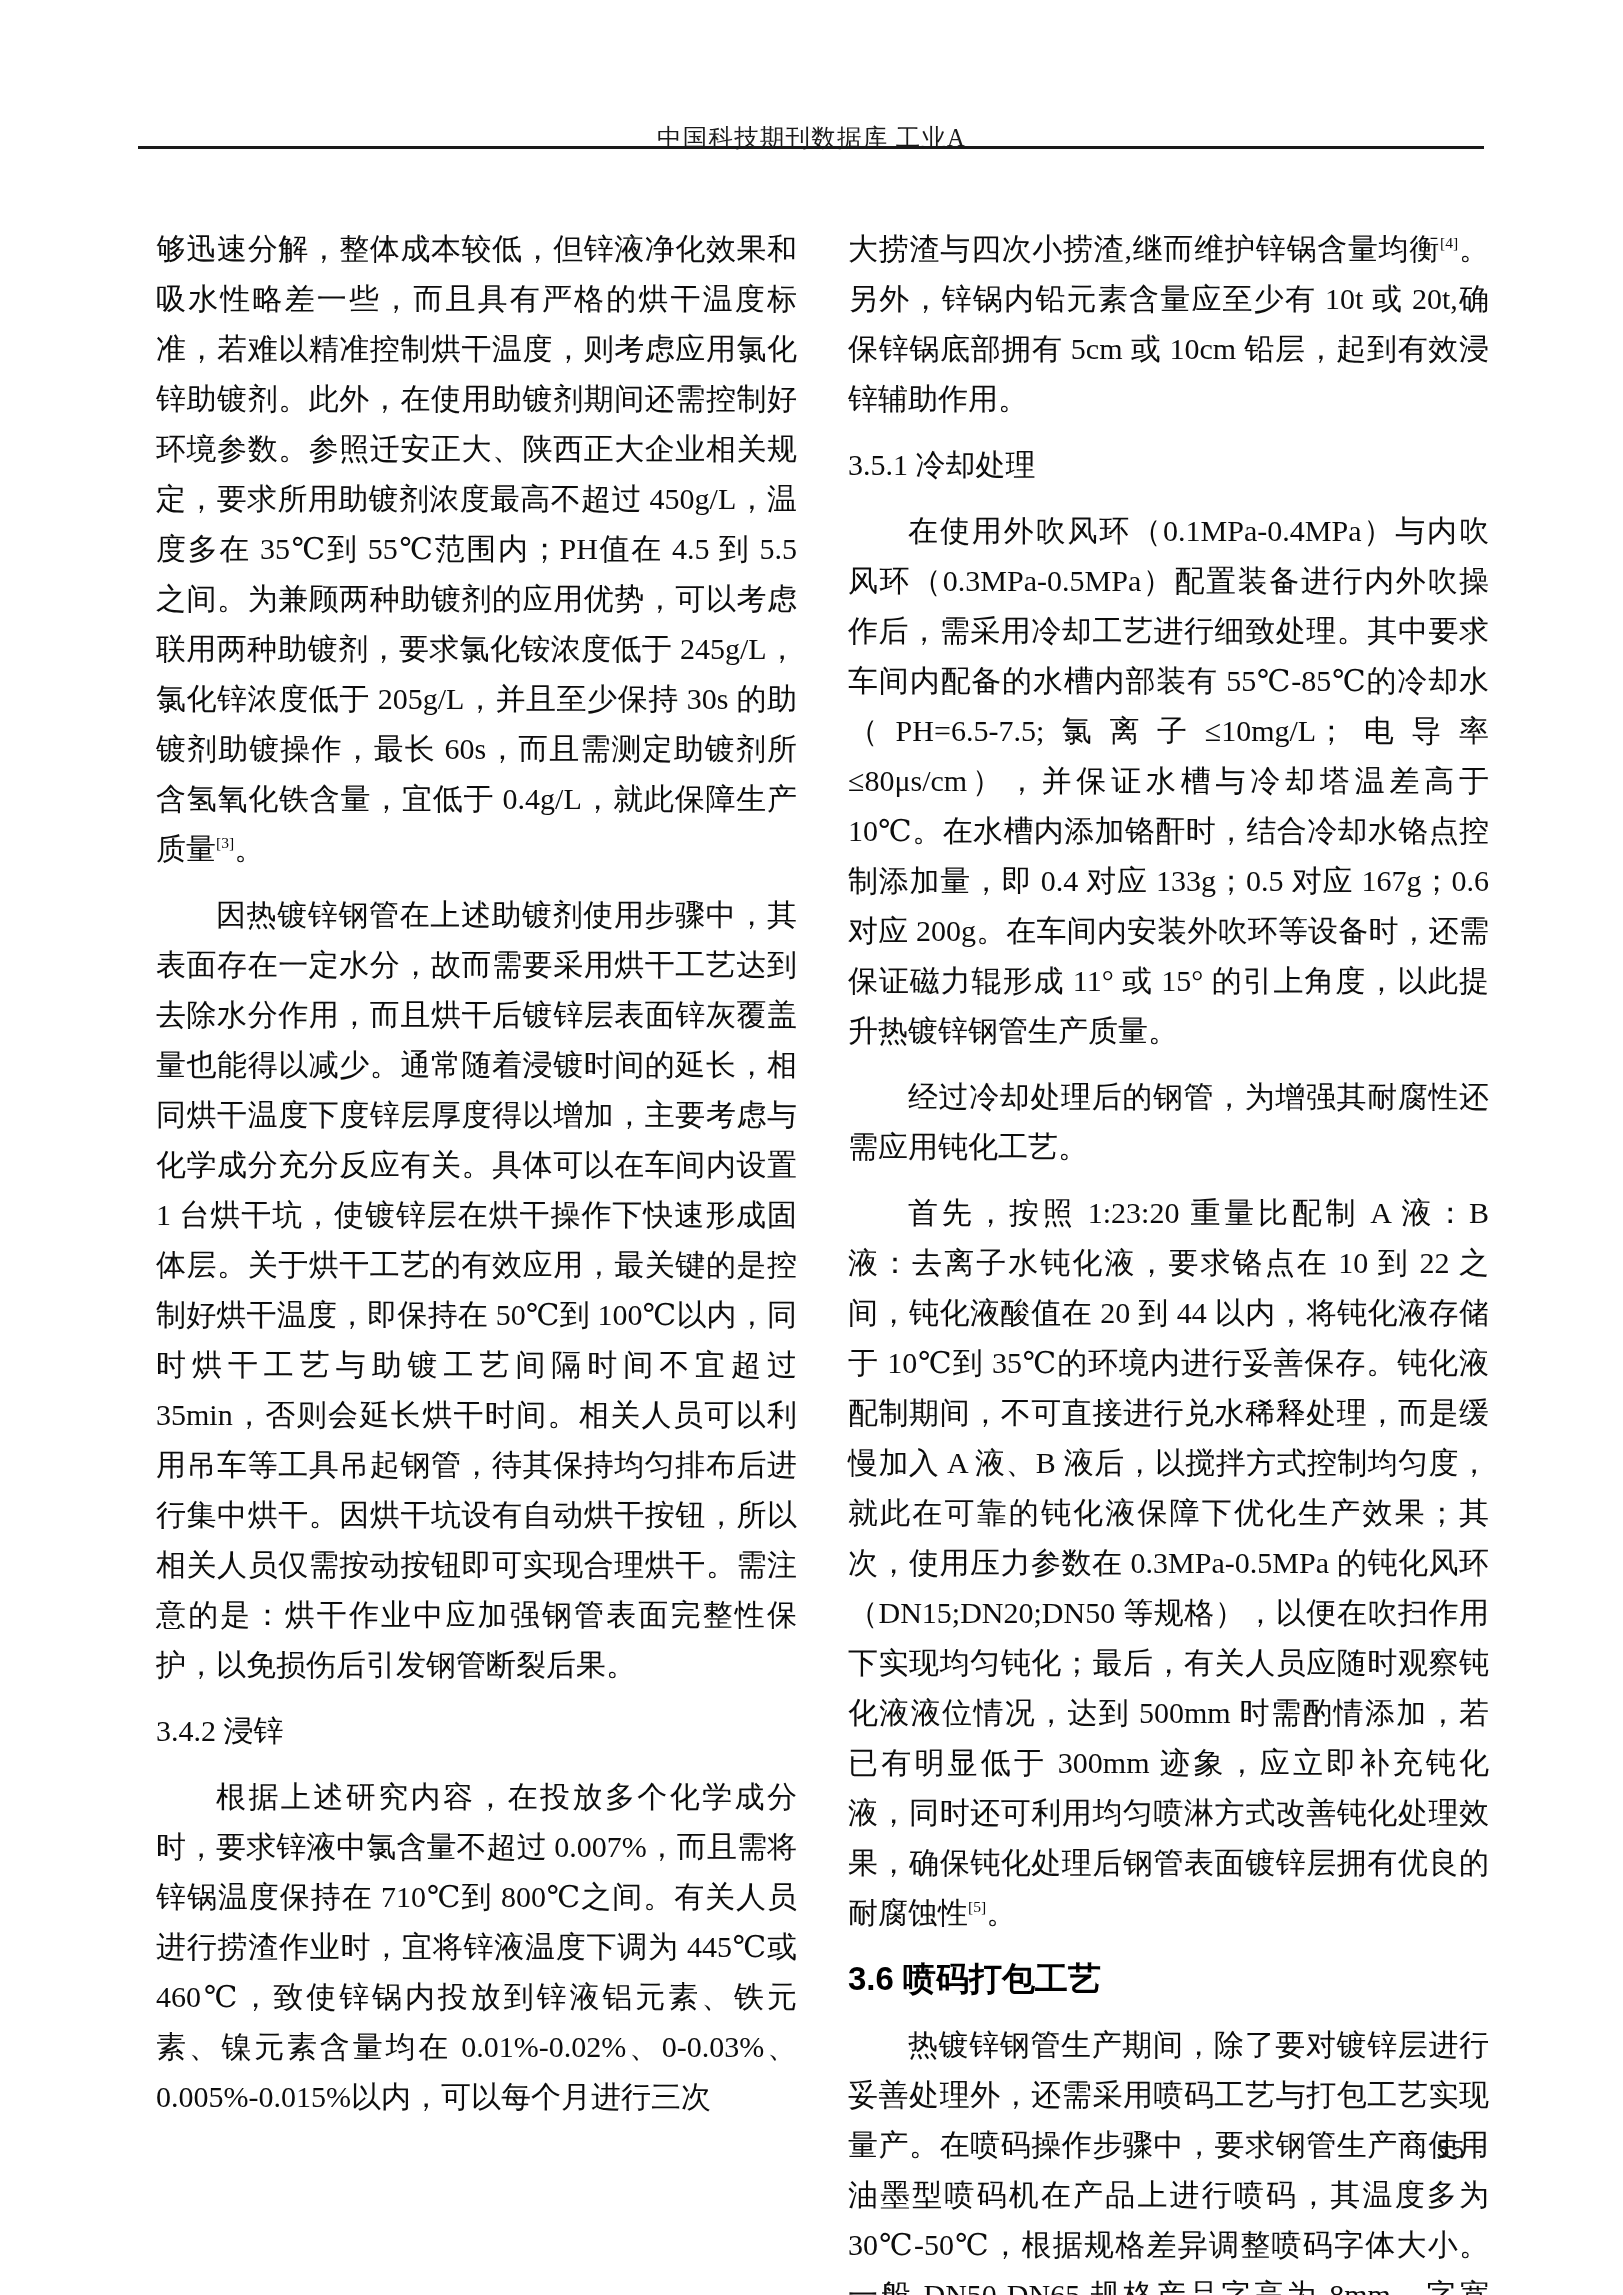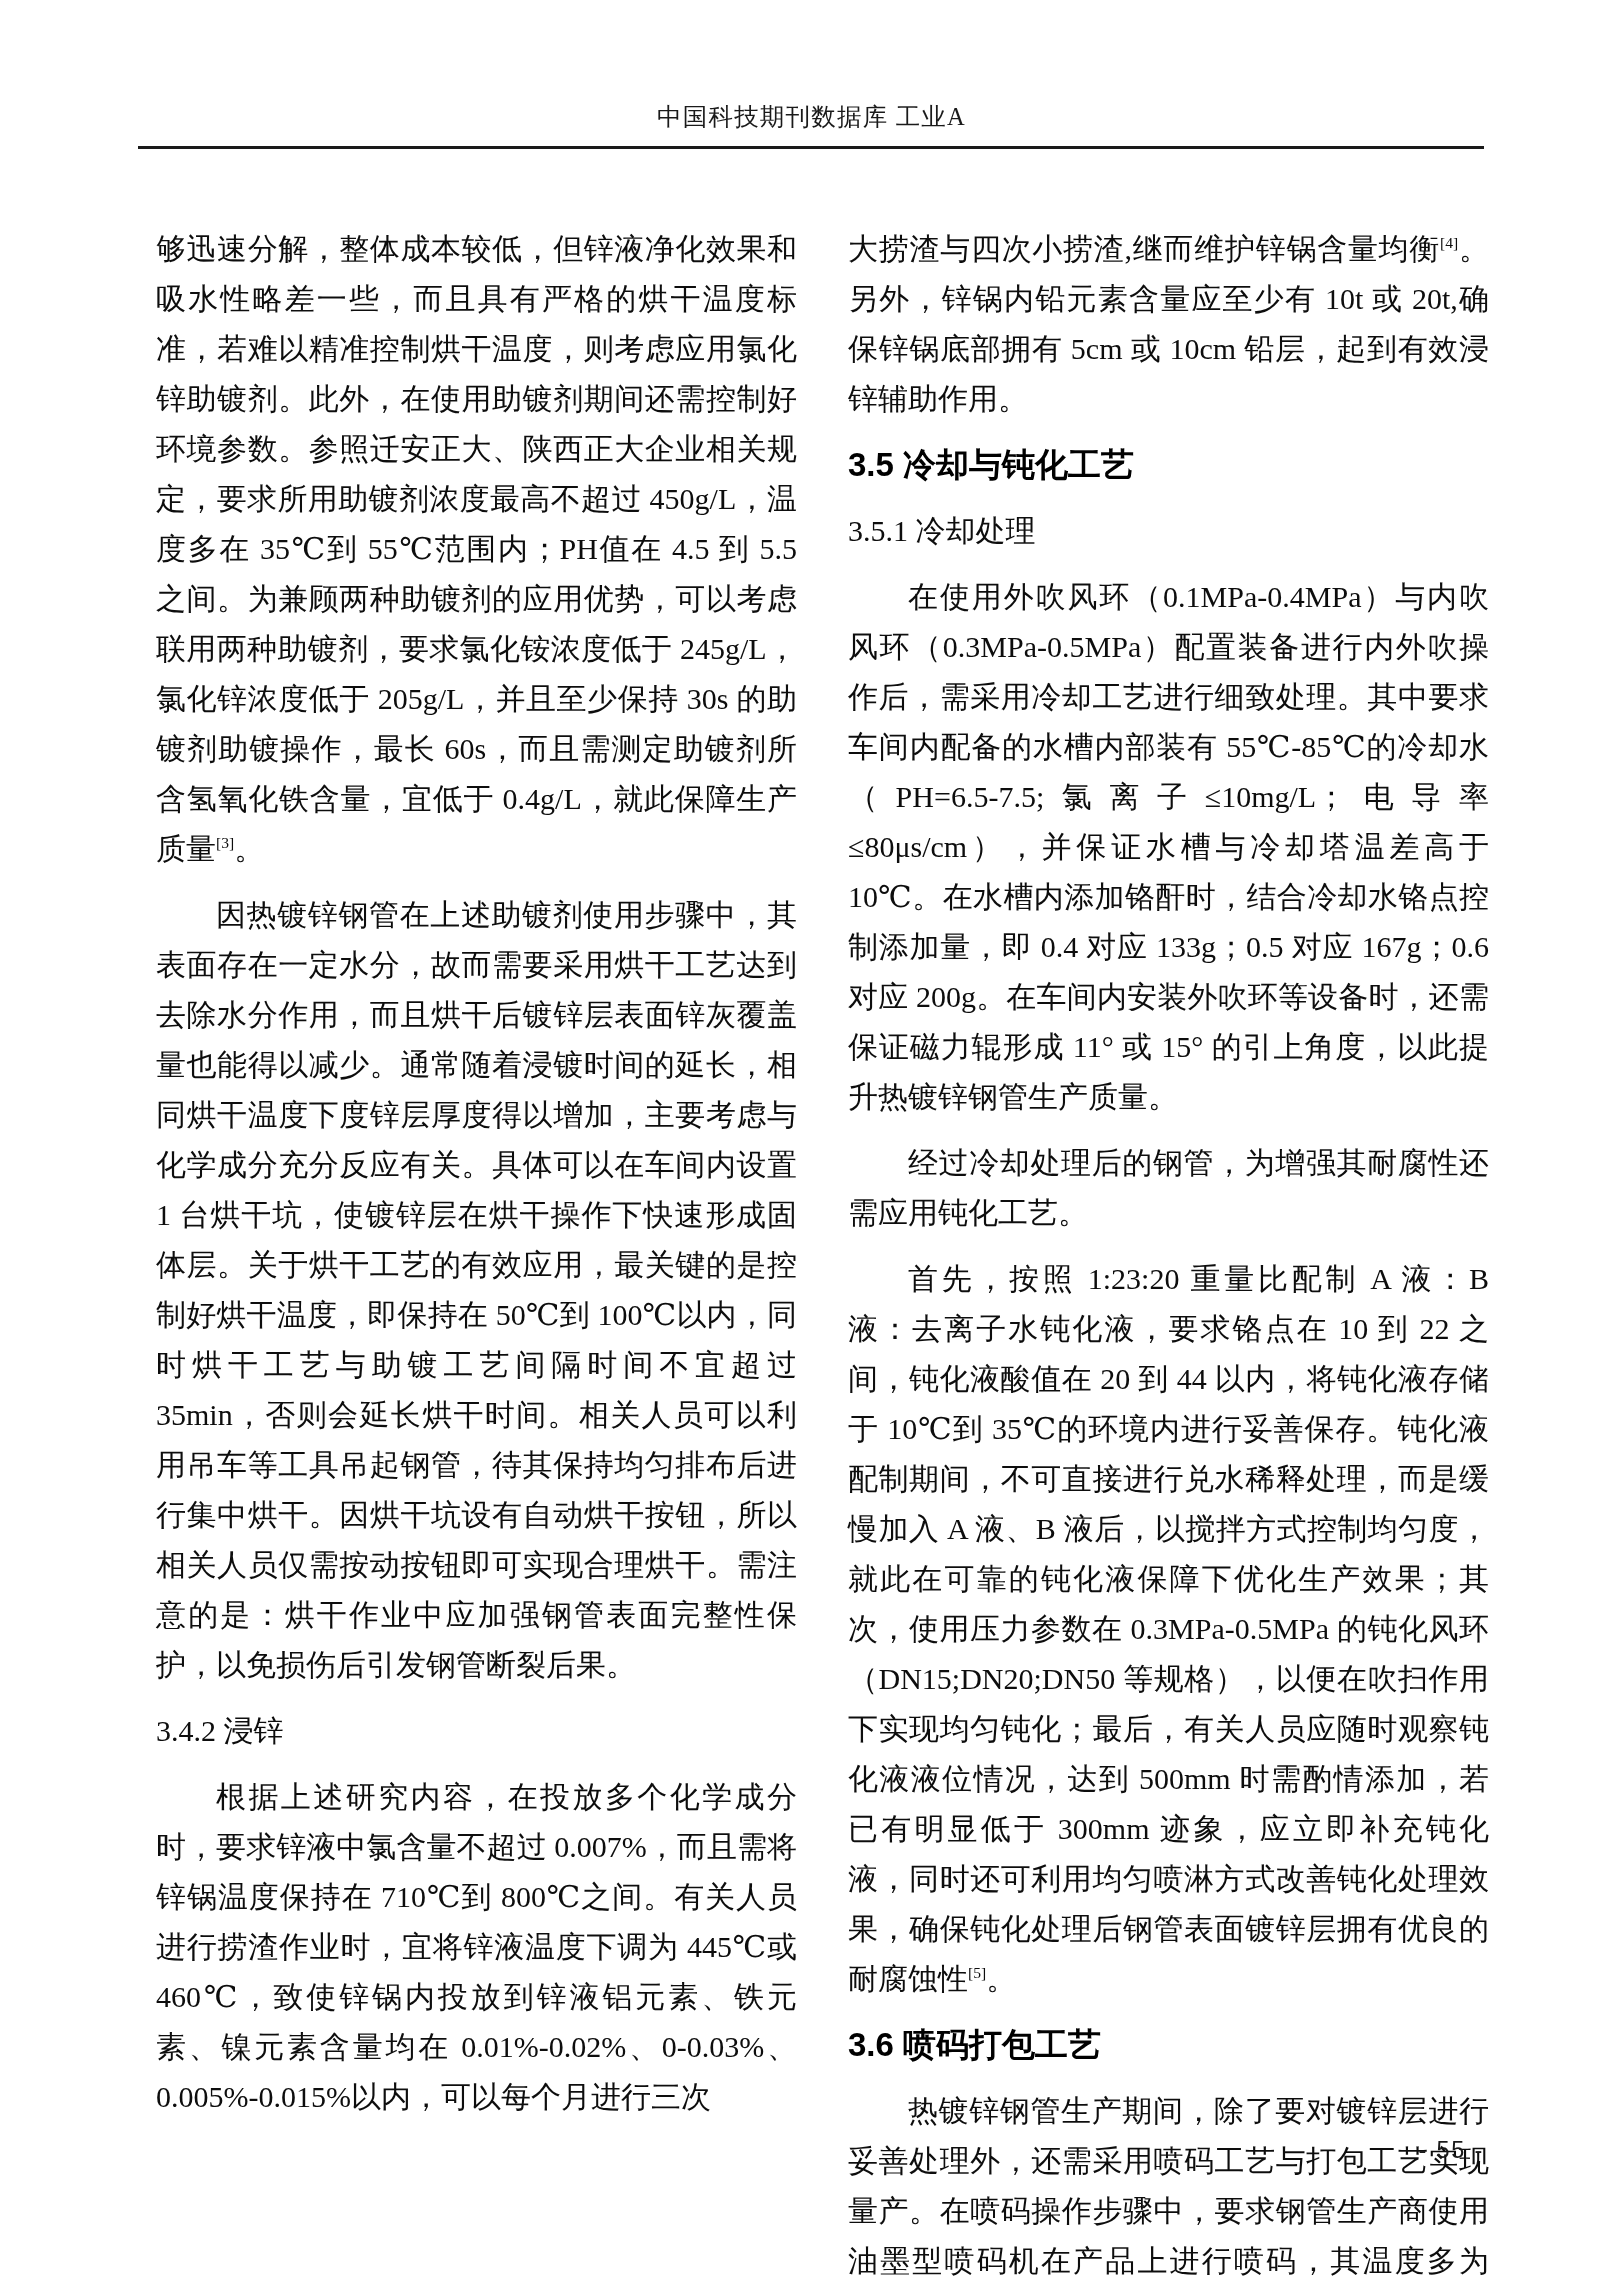--- a/index.html
+++ b/index.html
@@ -7,21 +7,21 @@
     width: 1623px; height: 2295px;
     background: #ffffff;
     color: #111111;
     font-family: "Liberation Serif", "DejaVu Serif", serif;
     position: relative;
     overflow: hidden;
   }
   .page { position: absolute; inset: 0; }
   .header-text {
     position: absolute;
-    top: 103px; left: 0; width: 100%;
+    top: 124px; left: 0; width: 100%;
     text-align: center;
     font-size: 24.5px;
     line-height: 28px;
     letter-spacing: 1.2px;
     color: #1a1a1a;
   }
   .header-rule {
     position: absolute;
     top: 146px; left: 138px;
     width: 1346px; height: 2.9px;
@@ -81,21 +81,20 @@
 
   <div class="col col-left">
       <div class="blk p"><span>够迅速分解，整体成本较低，但锌液净化效果和吸水性略差一些，而且具有严格的烘干温度标准，若难以精准控制烘干温度，则考虑应用氯化锌助镀剂。此外，在使用助镀剂期间还需控制好环境参数。参照迁安正大、陕西正大企业相关规定，要求所用助镀剂浓度最高不超过 450g/L，温度多在 35℃到 55℃范围内；PH值在 4.5 到 5.5 之间。为兼顾两种助镀剂的应用优势，可以考虑联用两种助镀剂，要求氯化铵浓度低于 245g/L，氯化锌浓度低于 205g/L，并且至少保持 30s 的助镀剂助镀操作，最长 60s，而且需测定助镀剂所含氢氧化铁含量，宜低于 0.4g/L，就此保障生产质量</span><sup>[3]</sup><span>。</span></div>
       <div class="blk p indent"><span>因热镀锌钢管在上述助镀剂使用步骤中，其表面存在一定水分，故而需要采用烘干工艺达到去除水分作用，而且烘干后镀锌层表面锌灰覆盖量也能得以减少。通常随着浸镀时间的延长，相同烘干温度下度锌层厚度得以增加，主要考虑与化学成分充分反应有关。具体可以在车间内设置 1 台烘干坑，使镀锌层在烘干操作下快速形成固体层。关于烘干工艺的有效应用，最关键的是控制好烘干温度，即保持在 50℃到 100℃以内，同时烘干工艺与助镀工艺间隔时间不宜超过 35min，否则会延长烘干时间。相关人员可以利用吊车等工具吊起钢管，待其保持均匀排布后进行集中烘干。因烘干坑设有自动烘干按钮，所以相关人员仅需按动按钮即可实现合理烘干。需注意的是：烘干作业中应加强钢管表面完整性保护，以免损伤后引发钢管断裂后果。</span></div>
       <div class="blk h3"><span>3.4.2 浸锌</span></div>
       <div class="blk p indent"><span>根据上述研究内容，在投放多个化学成分时，要求锌液中氯含量不超过 0.007%，而且需将锌锅温度保持在 710℃到 800℃之间。有关人员进行捞渣作业时，宜将锌液温度下调为 445℃或 460℃，致使锌锅内投放到锌液铝元素、铁元素、镍元素含量均在 0.01%-0.02%、0-0.03%、0.005%-0.015%以内，可以每个月进行三次</span></div>
     </div>
 
   <div class="col col-right">
       <div class="blk p"><span>大捞渣与四次小捞渣,继而维护锌锅含量均衡</span><sup>[4]</sup><span>。另外，锌锅内铅元素含量应至少有 10t 或 20t,确保锌锅底部拥有 5cm 或 10cm 铅层，起到有效浸锌辅助作用。</span></div>
-      <div class="blk h2"><span>3.5 冷却与钝化工艺</span></div>
       <div class="blk h3"><span>3.5.1 冷却处理</span></div>
       <div class="blk p indent"><span>在使用外吹风环（0.1MPa-0.4MPa）与内吹风环（0.3MPa-0.5MPa）配置装备进行内外吹操作后，需采用冷却工艺进行细致处理。其中要求车间内配备的水槽内部装有 55℃-85℃的冷却水（PH=6.5-7.5;氯离子≤10mg/L；电导率≤80μs/cm），并保证水槽与冷却塔温差高于 10℃。在水槽内添加铬酐时，结合冷却水铬点控制添加量，即 0.4 对应 133g；0.5 对应 167g；0.6 对应 200g。在车间内安装外吹环等设备时，还需保证磁力辊形成 11° 或 15° 的引上角度，以此提升热镀锌钢管生产质量。</span></div>
       <div class="blk p indent"><span>经过冷却处理后的钢管，为增强其耐腐性还需应用钝化工艺。</span></div>
       <div class="blk p indent"><span>首先，按照 1:23:20 重量比配制 A 液：B 液：去离子水钝化液，要求铬点在 10 到 22 之间，钝化液酸值在 20 到 44 以内，将钝化液存储于 10℃到 35℃的环境内进行妥善保存。钝化液配制期间，不可直接进行兑水稀释处理，而是缓慢加入 A 液、B 液后，以搅拌方式控制均匀度，就此在可靠的钝化液保障下优化生产效果；其次，使用压力参数在 0.3MPa-0.5MPa 的钝化风环（DN15;DN20;DN50 等规格），以便在吹扫作用下实现均匀钝化；最后，有关人员应随时观察钝化液液位情况，达到 500mm 时需酌情添加，若已有明显低于 300mm 迹象，应立即补充钝化液，同时还可利用均匀喷淋方式改善钝化处理效果，确保钝化处理后钢管表面镀锌层拥有优良的耐腐蚀性</span><sup>[5]</sup><span>。</span></div>
       <div class="blk h2"><span>3.6 喷码打包工艺</span></div>
       <div class="blk p indent"><span>热镀锌钢管生产期间，除了要对镀锌层进行妥善处理外，还需采用喷码工艺与打包工艺实现量产。在喷码操作步骤中，要求钢管生产商使用油墨型喷码机在产品上进行喷码，其温度多为 30℃-50℃，根据规格差异调整喷码字体大小。一般 DN50-DN65 规格产品字高为 8mm，字宽 6mm，字间距 2mm，随着规格增加增大字体。在喷码操作中，喷码人员应避免接触喷码机，避免发生安全事故。</span></div>
     </div>
 
   <div class="footer-pageno">- 55 -</div>
 </div>

